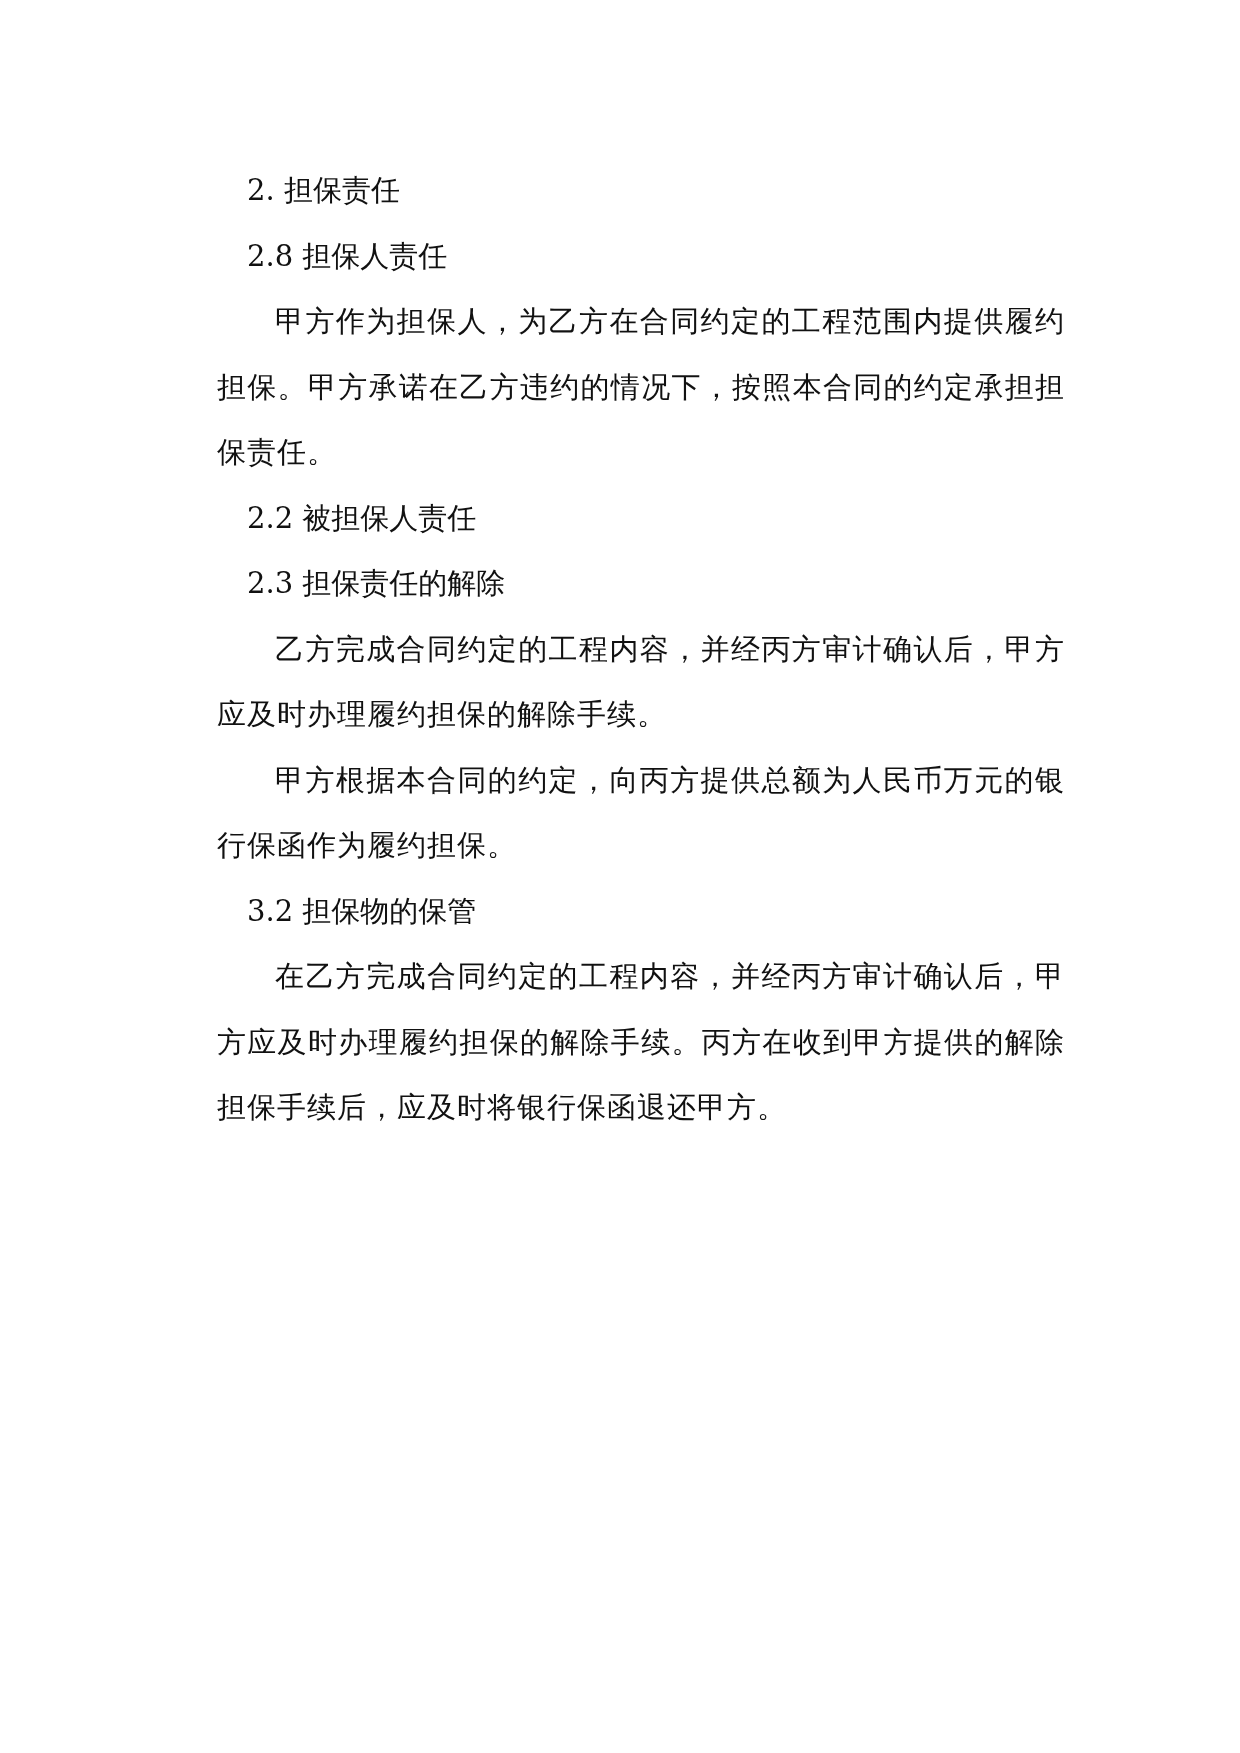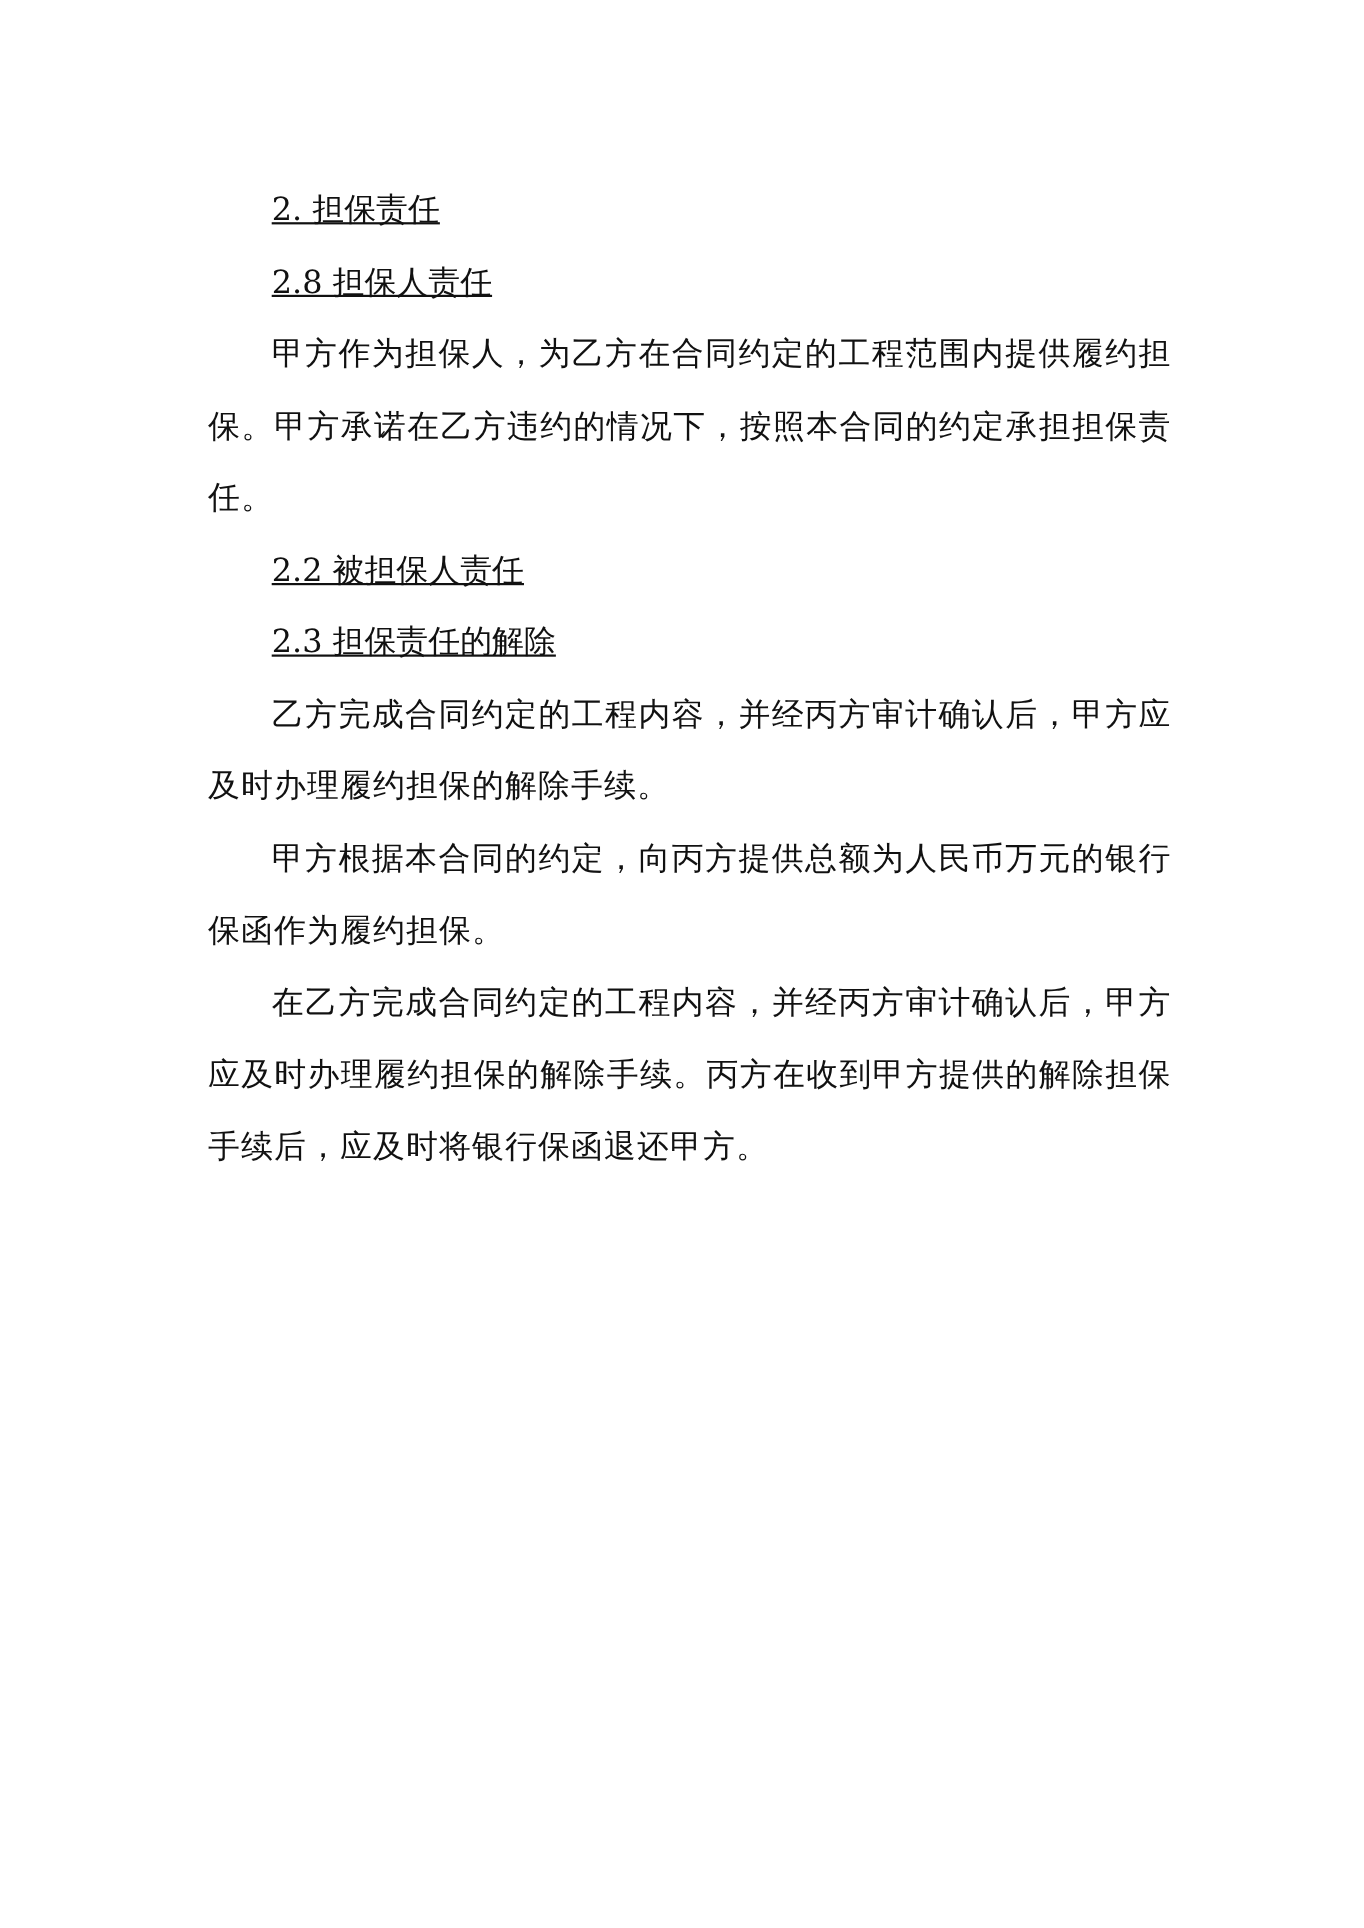--- a/index.html
+++ b/index.html
@@ -7,29 +7,30 @@
   .page {
     position: absolute;
     left: 189px;
     top: 158px;
     width: 876px;
     font-family: "DejaVu Serif", "Liberation Serif", serif;
     color: #111111;
     font-size: 29px;
     line-height: 65.5px;
   }
-  .heading { padding-left: 58px; white-space: nowrap; text-decoration: underline; }
-  .para { text-indent: 58px; text-align: justify; letter-spacing: 1px; }
+  .heading { padding-left: 58px; white-space: nowrap; }
+  .para { text-indent: 58px; text-align: justify; letter-spacing: 1px; margin-left: 28px; }
   .para.last { text-align-last: left; }
 </style>
 </head>
 <body>
 
 <div class="page">
   <div class="heading">2.  担保责任</div>
   <div class="heading">2.8 担保人责任</div>
   <div class="para">甲方作为担保人，为乙方在合同约定的工程范围内提供履约担保。甲方承诺在乙方违约的情况下，按照本合同的约定承担担保责任。</div>
   <div class="heading">2.2 被担保人责任</div>
   <div class="heading">2.3 担保责任的解除</div>
   <div class="para">乙方完成合同约定的工程内容，并经丙方审计确认后，甲方应及时办理履约担保的解除手续。</div>
   <div class="para">甲方根据本合同的约定，向丙方提供总额为人民币万元的银行保函作为履约担保。</div>
+  <div class="heading">3.2 担保物的保管</div>
   <div class="para last">在乙方完成合同约定的工程内容，并经丙方审计确认后，甲方应及时办理履约担保的解除手续。丙方在收到甲方提供的解除担保手续后，应及时将银行保函退还甲方。</div>
 </div>
 
 </body></html>

